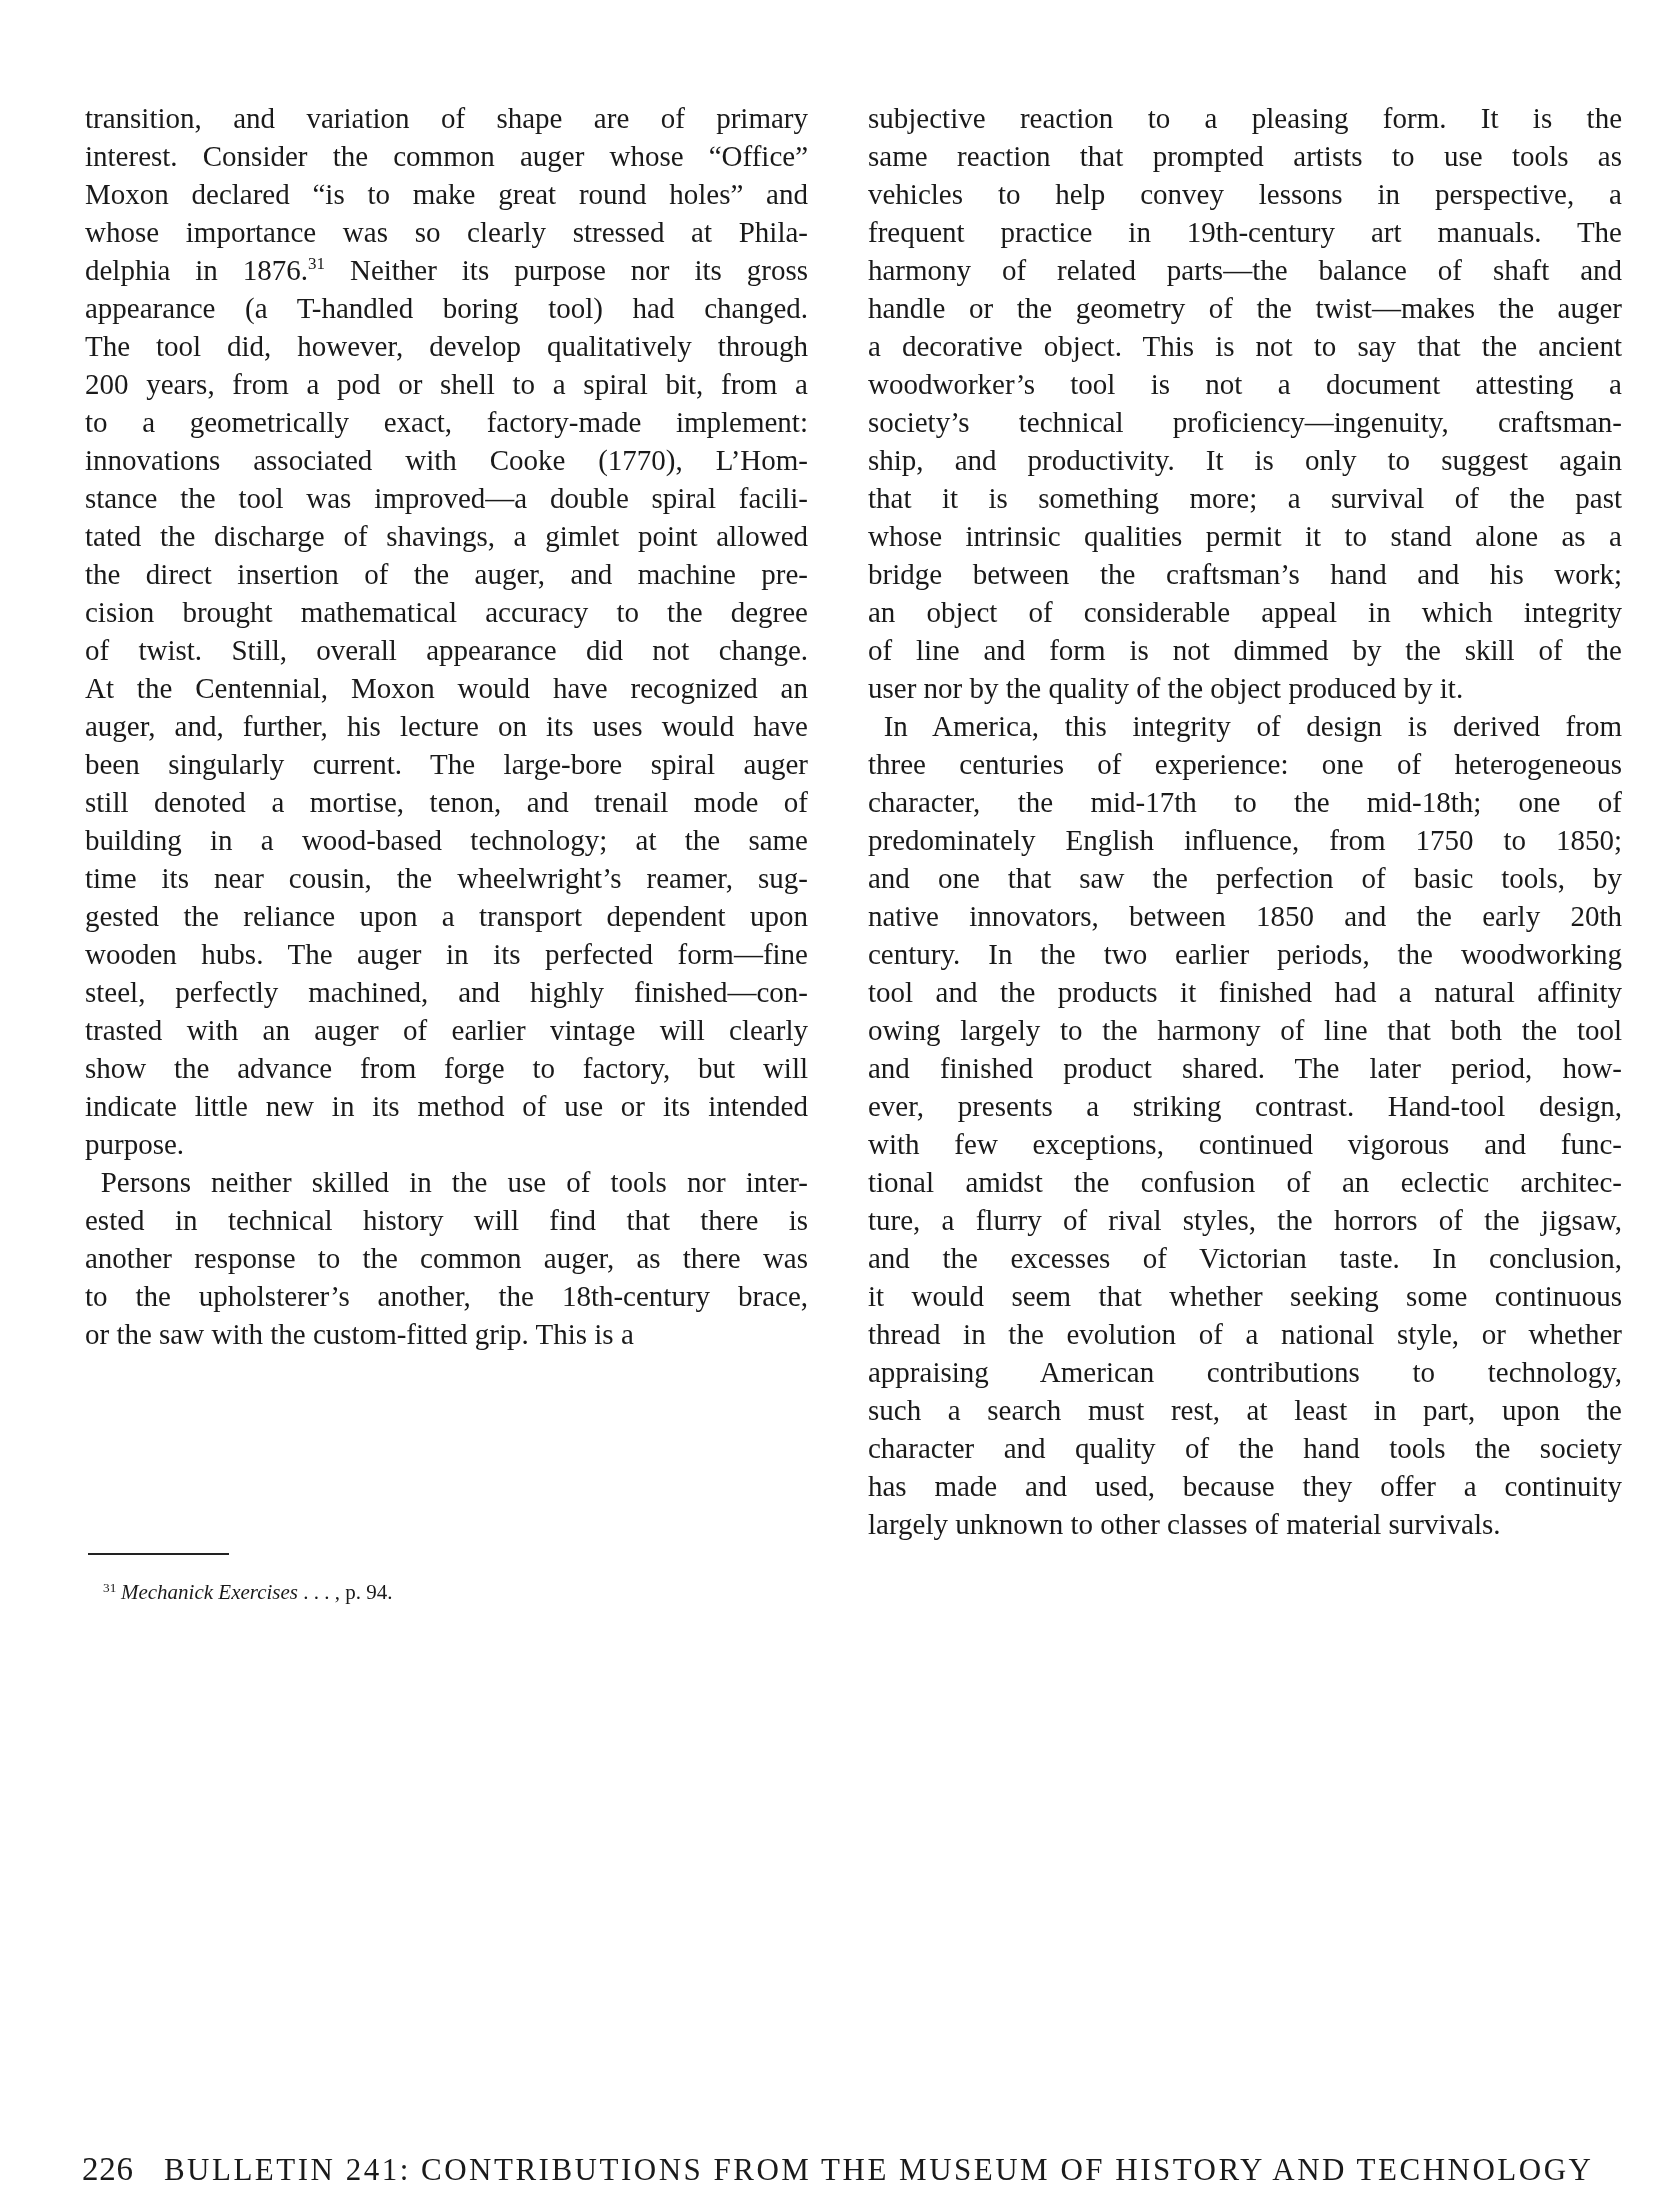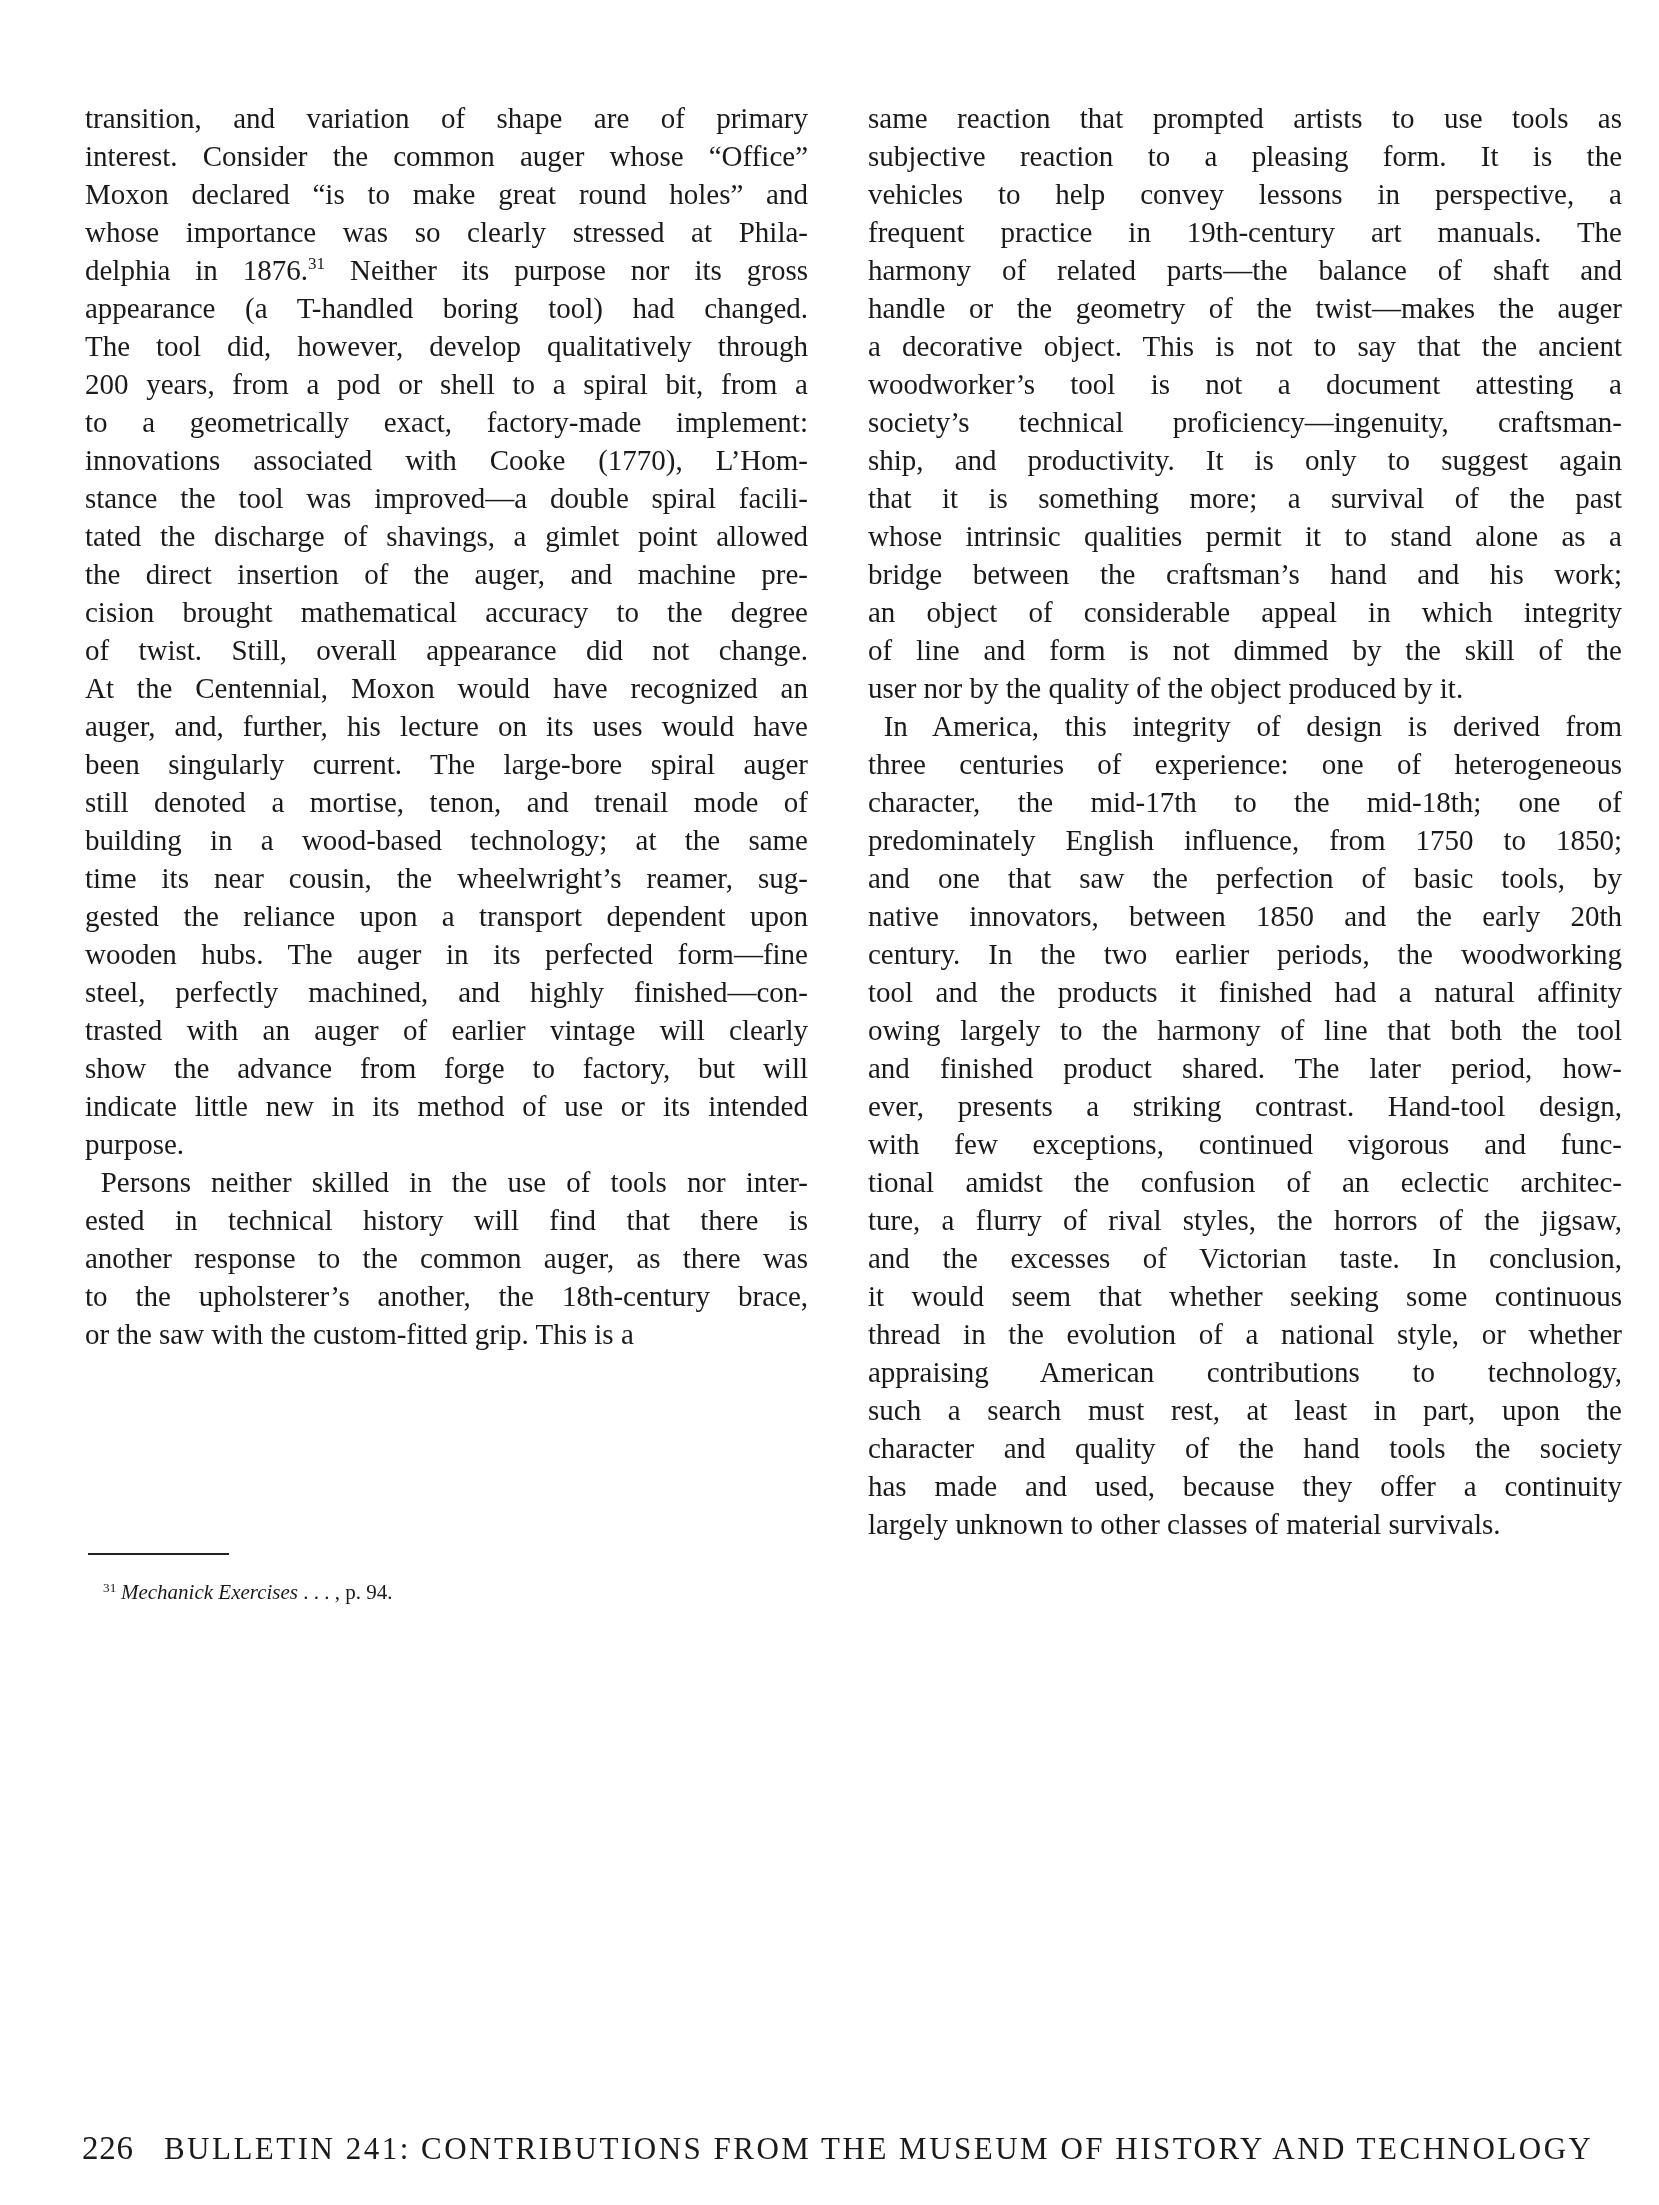--- a/index.html
+++ b/index.html
@@ -12,21 +12,21 @@
           white-space: nowrap; text-align: justify; text-align-last: justify; }
   .line.last { text-align-last: left; }
   .line.indent { padding-left: 15.7px; font-family: Liberation Serif, serif; }
   sup.fn { font-size: 17px; vertical-align: 11px; line-height: 0; }
   .rule { position: absolute; left: 88px; top: 1553px; width: 141px; height: 2.4px; background: #222; }
   .footnote { position: absolute; left: 103px; top: 1574px; font-size: 21px; line-height: 27px; }
   .footnote .num { font-size: 13.3px; vertical-align: 7px; margin-right: 4.7px; }
   .footnote em { font-style: italic; }
   .footer { position: absolute; top: 2130px; left: 82px; width: 1542px; display: flex;
             align-items: baseline; }
-  .footer .pageno { font-size: 33px; letter-spacing: 0.8px; margin-right: 30px; }
+  .footer .pageno { font-size: 33px; letter-spacing: 0.8px; margin-right: 30px; margin-top: 21px; }
   .footer .running { font-size: 31px; letter-spacing: 2.5px; flex: 1; white-space: nowrap; }
 </style>
 </head>
 <body>
 
 <div class="col left" id="leftcol">
     <span class="line">transition, and variation of shape are of primary</span>
     <span class="line">interest.  Consider the common auger whose “Office”</span>
     <span class="line">Moxon declared “is to make great round holes” and</span>
     <span class="line">whose importance was so clearly stressed at Phila-</span>
@@ -54,22 +54,22 @@
     <span class="line">show the advance from forge to factory, but will</span>
     <span class="line">indicate little new in its method of use or its intended</span>
     <span class="line last">purpose.</span>
     <span class="line indent">Persons neither skilled in the use of tools nor inter-</span>
     <span class="line">ested in technical history will find that there is</span>
     <span class="line">another response to the common auger, as there was</span>
     <span class="line">to the upholsterer’s another, the 18th-century brace,</span>
     <span class="line last">or the saw with the custom-fitted grip.  This is a</span>
   </div>
 <div class="col right" id="rightcol">
+    <span class="line">subjective reaction to a pleasing form.  It is the</span>
     <span class="line">same reaction that prompted artists to use tools as</span>
-    <span class="line">subjective reaction to a pleasing form.  It is the</span>
     <span class="line">vehicles to help convey lessons in perspective, a</span>
     <span class="line">frequent practice in 19th-century art manuals.  The</span>
     <span class="line">harmony of related parts—the balance of shaft and</span>
     <span class="line">handle or the geometry of the twist—makes the auger</span>
     <span class="line">a decorative object.  This is not to say that the ancient</span>
     <span class="line">woodworker’s tool is not a document attesting a</span>
     <span class="line">society’s technical proficiency—ingenuity, craftsman-</span>
     <span class="line">ship, and productivity.  It is only to suggest again</span>
     <span class="line">that it is something more; a survival of the past</span>
     <span class="line">whose intrinsic qualities permit it to stand alone as a</span>

